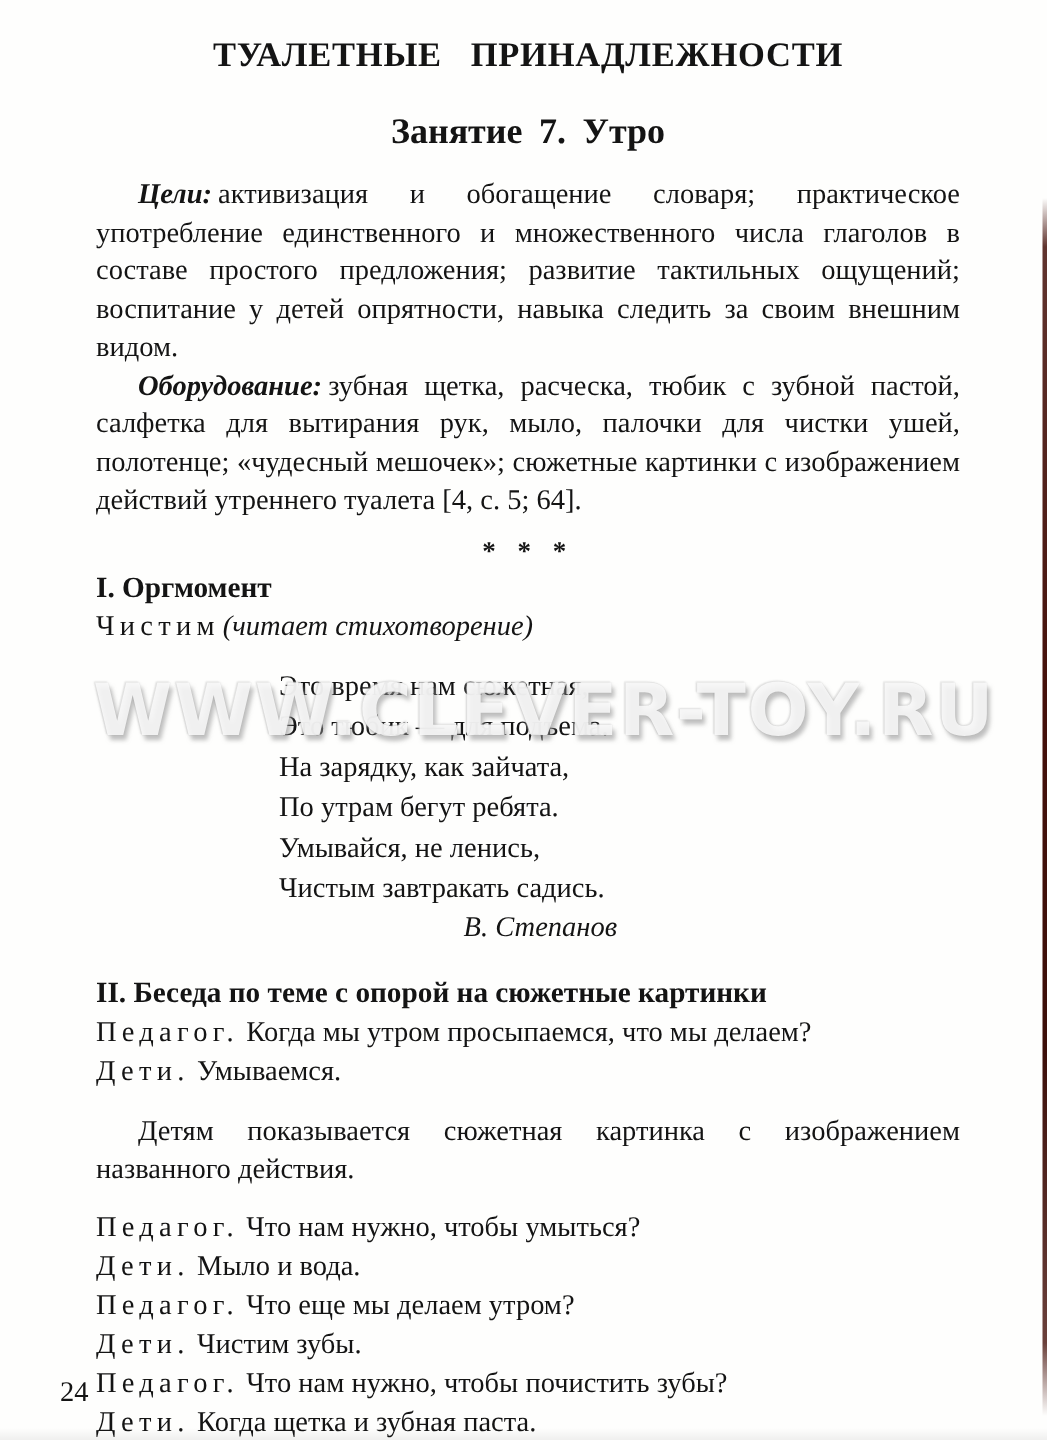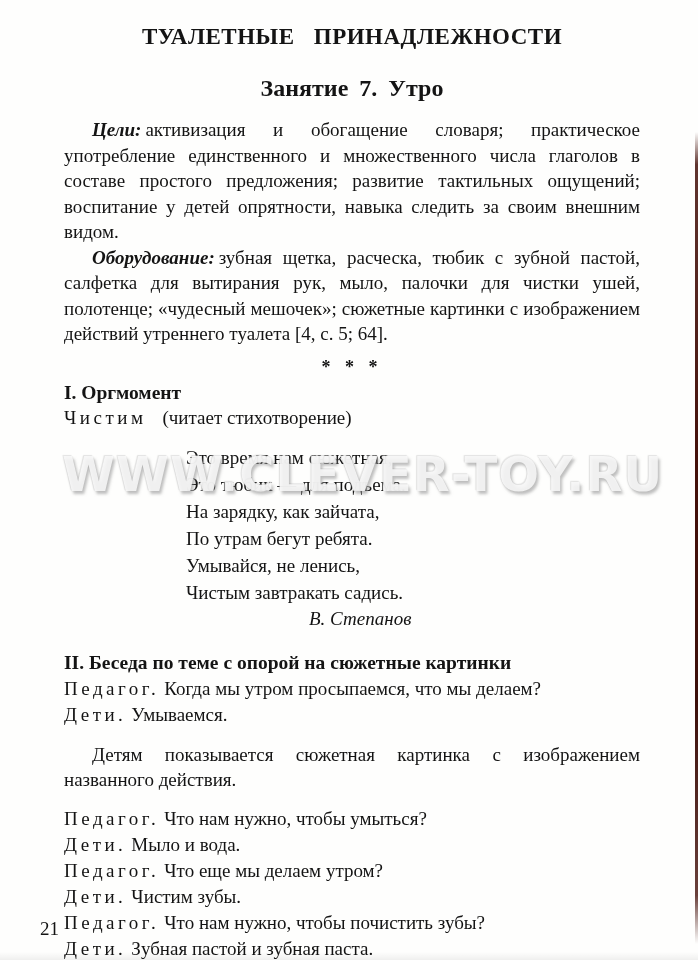--- a/index.html
+++ b/index.html
@@ -42,21 +42,21 @@
   }
 
   .subheading {
     font-size:19.5px; font-weight:bold;
     margin:2px 0 0 0; line-height:25.5px;
   }
   .subheading-2 { margin-top:20px; }
 
   .speaker-line { font-size:19px; line-height:26px; margin:0; }
   .speaker { letter-spacing:3.5px; }
-  .speaker-note { margin-left:16px;text-align:center; }
+  .speaker-note { font-style:italic; margin-left:2px;text-align:center; }
   .dtext { margin-left:5px; }
 
   .poem { margin:13px 0 0 122px; font-size:19px; line-height:27px; }
   .poem-line { white-space:nowrap; }
   .poem-author { font-style:italic; font-size:19px; margin:2px 0 0 245px; }
 
   .note-para { margin-top:14px; margin-bottom:13px; }
 
   .page-number {
     position:absolute; left:40px; top:918px;
@@ -129,25 +129,25 @@
     <p class="speaker-line"><span class="speaker">Педагог.</span><span class="dtext">Когда мы утром просыпаемся, что мы делаем?</span></p>
     <p class="speaker-line"><span class="speaker">Дети.</span><span class="dtext">Умываемся.</span></p>
 
     <p class="para note-para">Детям показывается сюжетная картинка с изображением названного действия.</p>
 
     <p class="speaker-line"><span class="speaker">Педагог.</span><span class="dtext">Что нам нужно, чтобы умыться?</span></p>
     <p class="speaker-line"><span class="speaker">Дети.</span><span class="dtext">Мыло и вода.</span></p>
     <p class="speaker-line"><span class="speaker">Педагог.</span><span class="dtext">Что еще мы делаем утром?</span></p>
     <p class="speaker-line"><span class="speaker">Дети.</span><span class="dtext">Чистим зубы.</span></p>
     <p class="speaker-line"><span class="speaker">Педагог.</span><span class="dtext">Что нам нужно, чтобы почистить зубы?</span></p>
-    <p class="speaker-line"><span class="speaker">Дети.</span><span class="dtext">Зубная пастой и зубная паста.</span></p>
+    <p class="speaker-line"><span class="speaker">Дети.</span><span class="dtext">Когда щетка и зубная паста.</span></p>
 
   </div>
 
   <div class="watermark">WWW.CLEVER-TOY.RU</div>
 
   <div class="edge-strip"></div>
 
-  <div class="page-number">21</div>
+  <div class="page-number">24</div>
 
   <div class="bottom-shade"></div>
 
 </div>
 
 </body></html>

